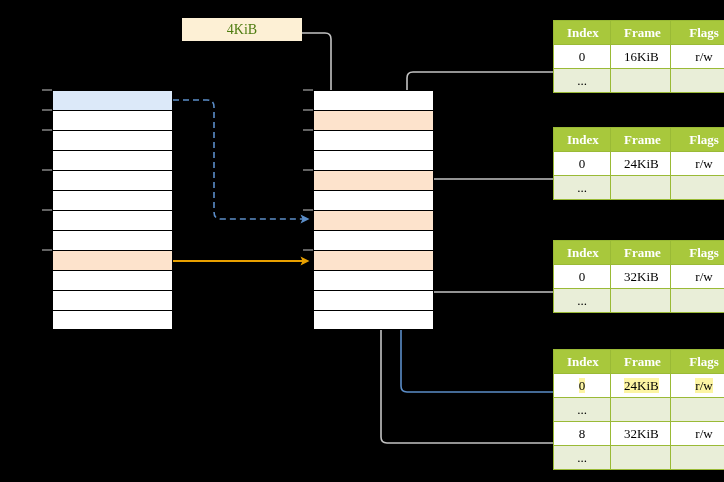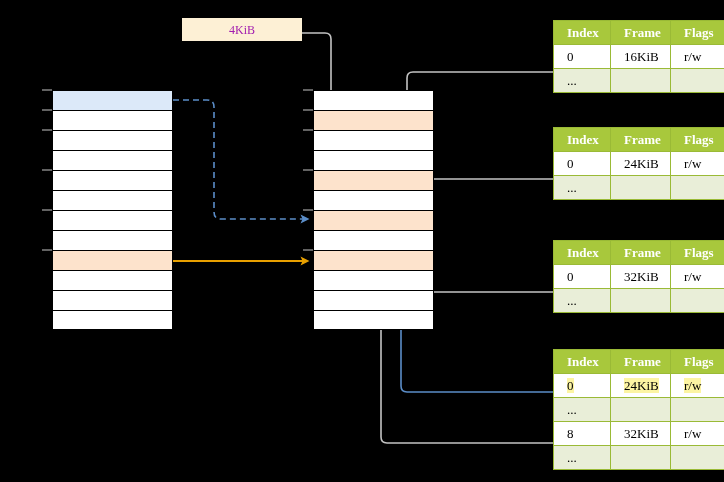--- a/index.html
+++ b/index.html
@@ -10,23 +10,23 @@
     overflow:hidden;
     font-family:"Liberation Serif", serif;
   }
   .svg-layer{position:absolute;left:0;top:0;width:724px;height:482px;}
 
   
   .label-box{
     position:absolute;
     box-sizing:border-box;
     background:#fdf0d5;
-    color:#a21caf;
+    color:#4d7c0f;
     display:flex;align-items:center;justify-content:center;
-    font-size:12px;
+    font-size:14px;
     line-height:1;
   }
 
   
   .cellstack{position:absolute;box-sizing:border-box;}
   .cellstack .cell{
     box-sizing:border-box;
     border:1px solid #000;
     border-bottom:none;
     background:#fff;
@@ -43,21 +43,21 @@
     table-layout:fixed;
     font-size:13px;
     color:#000;
     background:#fff;
   }
   .dtable td,.dtable th{
     border:1px solid #9aba36;
     padding:1px 13px;
     height:24px;
     box-sizing:border-box;
-    text-align:left;
+    text-align:center;
     font-weight:normal;
     vertical-align:middle;
     white-space:nowrap;
   }
   .dtable th{
     background:#a8c83c;
     color:#ffffff;
     font-weight:bold;
     border:1px solid #9aba36;
   }

